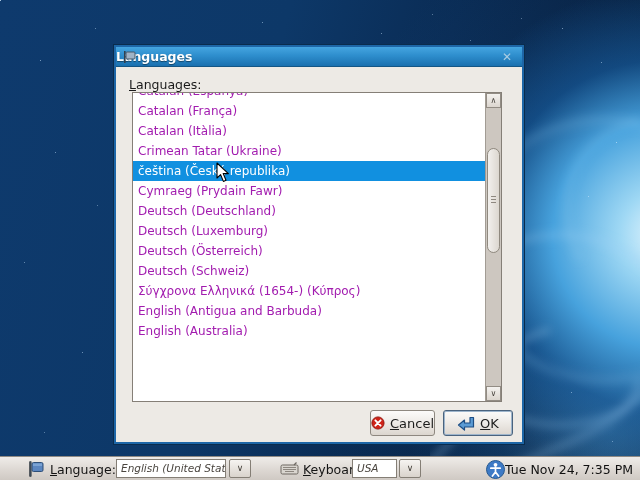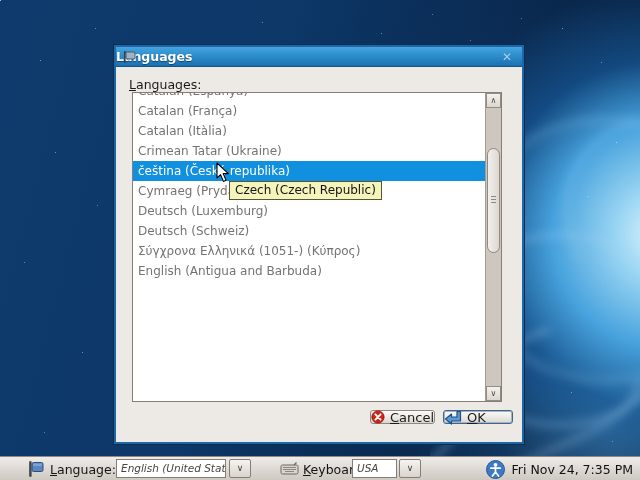--- a/index.html
+++ b/index.html
@@ -48,21 +48,21 @@
   .body{position:relative;height:373px;}
   .field-label{position:absolute;left:13px;top:10px;font-size:12.5px;color:#1a1a1a;}
 
   
   .listbox{
     position:absolute;left:16px;top:25px;width:370px;height:310px;
     background:#fff;border:1px solid #857f77;
   }
   .rows-clip{position:absolute;top:0;bottom:0;left:0;right:16px;overflow:hidden;}
   .rows{margin-top:-12px;}
-  .row{height:20px;line-height:20px;padding-left:5px;font-size:12px;color:#737373;white-space:nowrap;}
+  .row{height:20px;line-height:20px;padding-left:5px;font-size:12px;color:#a21caf;white-space:nowrap;}
   .row.selected{background:#1190e0;color:#fff;}
 
   .vscroll{position:absolute;top:0;right:0;bottom:0;width:16px;background:#cdc7c0;border-left:1px solid #a29c94;}
   .sbtn{
     position:absolute;left:0;width:15px;height:15px;
     background:linear-gradient(#f4f2ef,#dcd6cf);border:1px solid #928c84;
     font-size:8px;color:#4a4640;text-align:center;line-height:13px;
   }
   .sbtn.up{top:0;}
   .sbtn.down{bottom:0;}
@@ -71,24 +71,24 @@
     background:linear-gradient(90deg,#f2f0ed,#dcd7d0);
     border:1px solid #8f897f;border-radius:7px;
   }
   .thumb::after{
     content:"";position:absolute;left:3px;right:3px;top:47px;height:9px;
     background:repeating-linear-gradient(rgba(120,113,104,.8) 0 1px, transparent 1px 3px);
   }
 
   
   .btn{
-    position:absolute;top:343px;height:14px;
+    position:absolute;top:343px;height:26px;
     background:linear-gradient(#fcfbfa 0%,#efece8 45%,#dcd6cf 100%);
     border:1px solid #8e8880;border-radius:3px;
-    display:flex;align-items:center;gap:5px;
+    display:flex;align-items:center;justify-content:center;gap:5px;
     font-size:13px;color:#1c1c1c;cursor:default;
   }
   .btn-cancel{left:254px;width:65px;}
   .btn-ok{left:327px;width:70px;border-color:#4a637e;box-shadow:0 0 0 1px #9db5cc inset;}
 
   
   .tooltip{
     position:absolute;left:229px;top:181px;height:19px;z-index:50;
     background:#f4f4bb;border:1px solid #565636;padding:0 5px;
     font-size:12px;line-height:17px;color:#141414;white-space:nowrap;
@@ -153,24 +153,27 @@
 
       <div class="listbox">
         <div class="rows-clip">
           <div class="rows">
               <div class="row">Catalan (Espanya)</div>
               <div class="row">Catalan (França)</div>
               <div class="row">Catalan (Itàlia)</div>
               <div class="row">Crimean Tatar (Ukraine)</div>
               <div class="row selected">čeština (Česká republika)</div>
               <div class="row">Cymraeg (Prydain Fawr)</div>
+              <div class="row">Deutsch (Deutschland)</div>
               <div class="row">Deutsch (Luxemburg)</div>
+              <div class="row">Deutsch (Österreich)</div>
               <div class="row">Deutsch (Schweiz)</div>
-              <div class="row">Σύγχρονα Ελληνικά (1051-) (Κύπρος)</div>
+              <div class="row">Σύγχρονα Ελληνικά (1654-) (Κύπρος)</div>
               <div class="row">English (Antigua and Barbuda)</div>
+              <div class="row">English (Australia)</div>
             </div>
         </div>
         <div class="vscroll">
           <div class="sbtn up">∧</div>
           <div class="thumb"></div>
           <div class="sbtn down">∨</div>
         </div>
       </div>
 
       <div class="btn btn-cancel">
@@ -184,21 +187,20 @@
 
       <div class="btn btn-ok">
         <svg width="18" height="16" viewBox="0 0 18 16">
           <path d="M16.5 2.5 h-3.5 v5.5 h-5.5 v-3 l-6 5 6 5 v-3 h9 z" fill="#5b9bd4" stroke="#1d4e85" stroke-width="1.2" stroke-linejoin="round"></path>
         </svg>
         <span><u>O</u>K</span>
       </div>
     </div>
   </div>
 
-  <div class="tooltip">Czech (Czech Republic)</div>
   <svg class="cursor" width="14" height="21" viewBox="0 0 14 21">
     <path d="M1 1 L1 16 L4.6 12.6 L7.4 19.4 L10 18.2 L7.2 11.6 L12.4 11.6 Z" fill="#fff" stroke="#000" stroke-width="1.1" stroke-linejoin="round"></path>
   </svg>
 
   <div class="taskbar">
     <svg class="tb-icon" style="left:28px" width="17" height="16" viewBox="0 0 17 16">
       <rect x="1.5" y="0.5" width="1.8" height="15" fill="#3c4document4e"></rect>
       <rect x="1.5" y="0.5" width="1.8" height="15" fill="#3c4a58"></rect>
       <rect x="4" y="1.5" width="11" height="9" rx="1.5" fill="#5b86c0" stroke="#2e4f78" stroke-width="1"></rect>
       <rect x="5" y="2.5" width="9" height="2.5" fill="#7ba3d4"></rect>
@@ -215,15 +217,15 @@
     <span class="tb-label" style="left:303px"><u>K</u>eyboard:</span>
     <div class="tb-entry" style="left:352px;width:45px">USA</div>
     <div class="tb-drop" style="left:399px">∨</div>
 
     <svg class="tb-icon" style="left:486px;top:3px" width="19" height="19" viewBox="0 0 19 19">
       <circle cx="9.5" cy="9.5" r="9" fill="#3d7ac6"></circle>
       <circle cx="9.5" cy="9.5" r="9" fill="none" stroke="#27598f" stroke-width="1"></circle>
       <circle cx="9.5" cy="4.8" r="1.9" fill="#fff"></circle>
       <path d="M9.5 7.2 L9.5 12 M4.8 8.2 L14.2 8.2 M9.5 12 L6.4 16 M9.5 12 L12.6 16" stroke="#fff" stroke-width="1.7" stroke-linecap="round"></path>
     </svg>
-    <span class="clock">Fri Nov 24, 7:35 PM</span>
+    <span class="clock">Tue Nov 24, 7:35 PM</span>
   </div>
 </div>
 
 </body></html>

